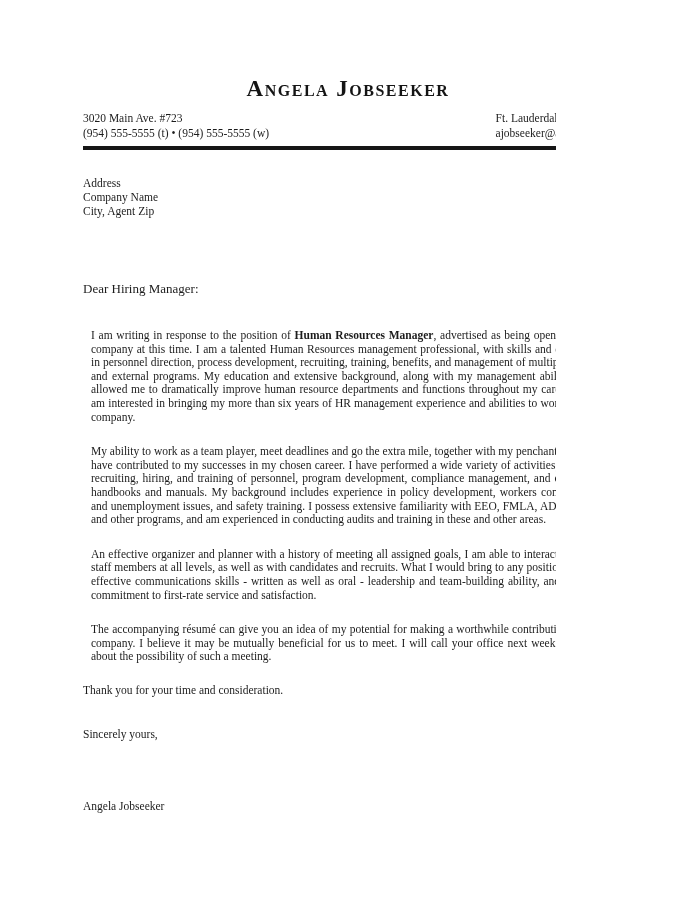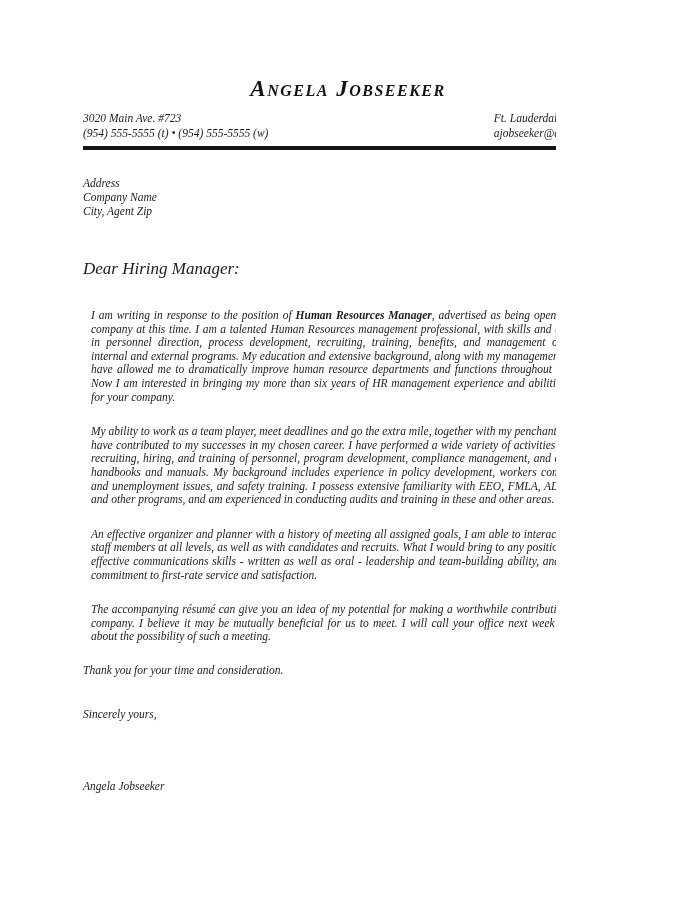--- a/index.html
+++ b/index.html
@@ -12,21 +12,20 @@
     height: 900px;
     font-family: "Liberation Serif", serif;
     color: #1c1c1c;
   }
   .page {
     position: relative;
     width: 556px;
     height: 900px;
     background: #ffffff;
     overflow: hidden;
-    font-style: italic;
   }
   .letter {
     position: absolute;
     left: 83px;
     top: 76px;
     width: 530px;
   }
   .sender-name {
     text-align: center;
     font-size: 23px;
@@ -53,22 +52,22 @@
     margin-top: 23px;
     font-size: 11.5px;
     line-height: 14px;
   }
   .recipient-block {
     margin-top: 26px;
     font-size: 11.5px;
     line-height: 14px;
   }
   .salutation {
-    margin-top: 44px;
-    font-size: 17px;
+    margin-top: 64px;
+    font-size: 13px;
     line-height: 14px;
   }
   .para {
     margin: 8px;
     margin-top: 21px;
     font-size: 11.5px;
     line-height: 13.6px;
     text-align: justify;
   }
   .para.first {

